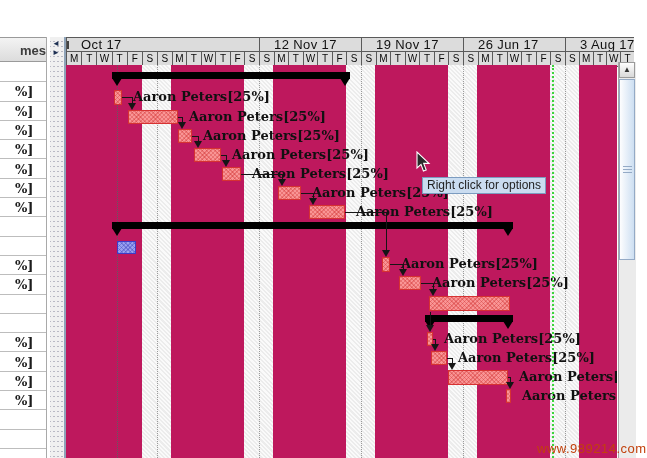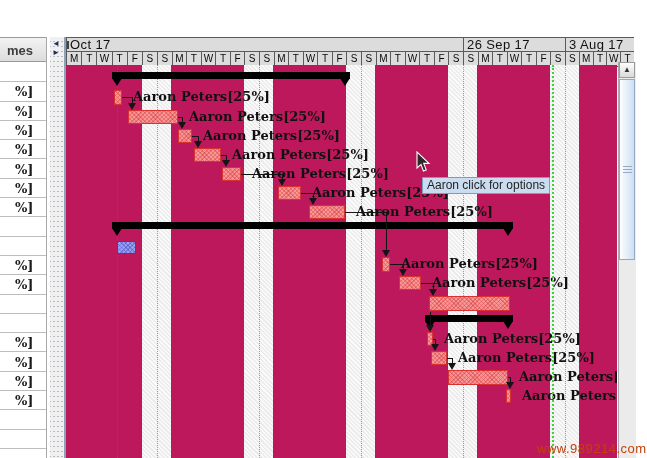--- a/index.html
+++ b/index.html
@@ -4,38 +4,38 @@
 <style>
   html,body{margin:0;padding:0;}
   body{width:647px;height:458px;position:relative;overflow:hidden;background:#fff;
        font-family:"Liberation Sans",sans-serif;}
   .abs{position:absolute;}
 
   
   .left-table{left:0;top:37px;width:46px;height:421px;background:#fff;border-right:1px solid #a9a9a9;}
   .lt-header{position:absolute;left:0;top:0;width:46px;height:25px;background:linear-gradient(#f3f3f3,#dcdcdc);
              border-top:1px solid #9a9a9a;border-bottom:1px solid #9a9a9a;
-             font:bold 13px "Liberation Sans",sans-serif;color:#3c3c3c;line-height:25px;padding-left:7px;box-sizing:border-box;}
+             font:bold 13px "Liberation Sans",sans-serif;color:#3c3c3c;line-height:25px;padding-left:7px;box-sizing:border-box;text-align:right;}
   .lt-rows{position:absolute;left:0;top:26px;width:46px;height:395px;overflow:hidden;}
   .lt-row{position:absolute;left:0;width:46px;border-bottom:1px solid #bdbdbd;box-sizing:border-box;
           font:bold 13px "DejaVu Serif",serif;color:#1c1c1c;}
   .lt-row span{position:absolute;left:15px;top:2px;}
 
   
   .splitter{left:50px;top:37px;width:14px;height:421px;background:#f0f0f0;
             background-image:radial-gradient(#b9b9c4 22%,transparent 26%);background-size:4px 5px;background-position:2px 2px;}
   .sp-arrow{position:absolute;left:2px;font-size:8px;color:#1d2f52;line-height:8px;cursor:pointer;}
   .sp-left{top:3px;} .sp-right{top:12px;}
 
   .chart-border{left:64px;top:37px;width:2px;height:421px;background:#8fa3b8;}
 
   
   .week-row{left:66px;top:37px;width:568px;height:14px;background:#dcdcdc;border-top:1px solid #5a5a5a;overflow:hidden;}
   .week-cell{position:absolute;top:0;height:14px;border-left:1px solid #5a5a5a;box-sizing:border-box;
-             font:13px "Liberation Sans",sans-serif;letter-spacing:.4px;color:#111;line-height:14px;padding-left:3px;white-space:nowrap;}
+             font:13px "Liberation Sans",sans-serif;letter-spacing:.4px;color:#111;line-height:14px;padding-left:14px;white-space:nowrap;}
   .week-tick{position:absolute;top:3px;width:2px;height:8px;background:#444;}
   .day-row{left:66px;top:51px;width:568px;height:14px;background:#dcdcdc;border-top:1px solid #5a5a5a;border-bottom:1px solid #5a5a5a;overflow:hidden;box-sizing:content-box;}
   .day-cell{position:absolute;top:0;height:14px;border-left:1px solid #5a5a5a;box-sizing:border-box;
             font:10px "Liberation Sans",sans-serif;color:#0a0a0a;line-height:13px;text-align:center;}
 
   
   .chart-body{left:66px;top:65px;width:551px;height:393px;background:#be185d;overflow:hidden;}
   .wk-band{position:absolute;top:0;height:393px;
            background-image:repeating-linear-gradient(45deg,#ececec 0 1.5px,#fafafa 1.5px 3px);z-index:1;}
   .grid-week{position:absolute;top:0;height:393px;width:0;border-left:1px dotted #9a9a9a;z-index:1;}
@@ -133,21 +133,23 @@
 <div class="abs splitter">
   <span class="sp-arrow sp-left">◄</span>
   <span class="sp-arrow sp-right">►</span>
 </div>
 
 <div class="abs chart-border"></div>
 
 <div class="abs week-row" id="weekRow">
     <div class="week-cell" style="left: 0px; width: 91px;">Oct 17</div>
     <div class="week-tick" style="left: 1px;"></div>
-    <div class="week-cell" style="left: 397px; width: 102px;">26 Sep 17</div>
+    <div class="week-cell" style="left: 193px; width: 102px;">12 Nov 17</div>
+    <div class="week-cell" style="left: 295px; width: 102px;">19 Nov 17</div>
+    <div class="week-cell" style="left: 397px; width: 102px;">26 Jun 17</div>
     <div class="week-cell" style="left: 499px; width: 69px;">3 Aug 17</div>
   </div>
 <div class="abs day-row" id="dayRow">
     <div class="day-cell" style="left: 0px; width: 15.1667px;">M</div>
     <div class="day-cell" style="left: 15.1667px; width: 15.1667px;">T</div>
     <div class="day-cell" style="left: 30.3333px; width: 15.1667px;">W</div>
     <div class="day-cell" style="left: 45.5px; width: 15.1667px;">T</div>
     <div class="day-cell" style="left: 60.6667px; width: 15.1667px;">F</div>
     <div class="day-cell" style="left: 75.8333px; width: 15.1667px;">S</div>
     <div class="day-cell" style="left: 91px; width: 14.5714px;">S</div>
@@ -269,21 +271,21 @@
     <div class="cn-a" style="left: 365px; top: 279px;"></div>
     <div class="cn-h" style="left: 381px; top: 293px; width: 6px; height: 1px;"></div>
     <div class="cn-v" style="left: 386px; top: 293px; width: 1px; height: 7px;"></div>
     <div class="cn-a" style="left: 382px; top: 298px;"></div>
     <div class="cn-h" style="left: 442px; top: 312px; width: 3px; height: 1px;"></div>
     <div class="cn-v" style="left: 444px; top: 312px; width: 1px; height: 7px;"></div>
     <div class="cn-a" style="left: 440px; top: 317px;"></div>
   </div>
 
 <div class="abs tooltip">
-  <span>Aaron click for options</span>
+  <span>Right click for options</span>
 </div>
 
 <div class="abs cursor">
   <svg width="15" height="22" viewBox="0 0 15 22">
     <polygon points="1,1 1,17 5,13.4 7.4,20 10.2,18.9 7.7,12.4 13,12.4" fill="#2a2a2a" stroke="#ffffff" stroke-width="1.1"></polygon>
   </svg>
 </div>
 
 <div class="abs watermark">www.989214.com</div>
 

